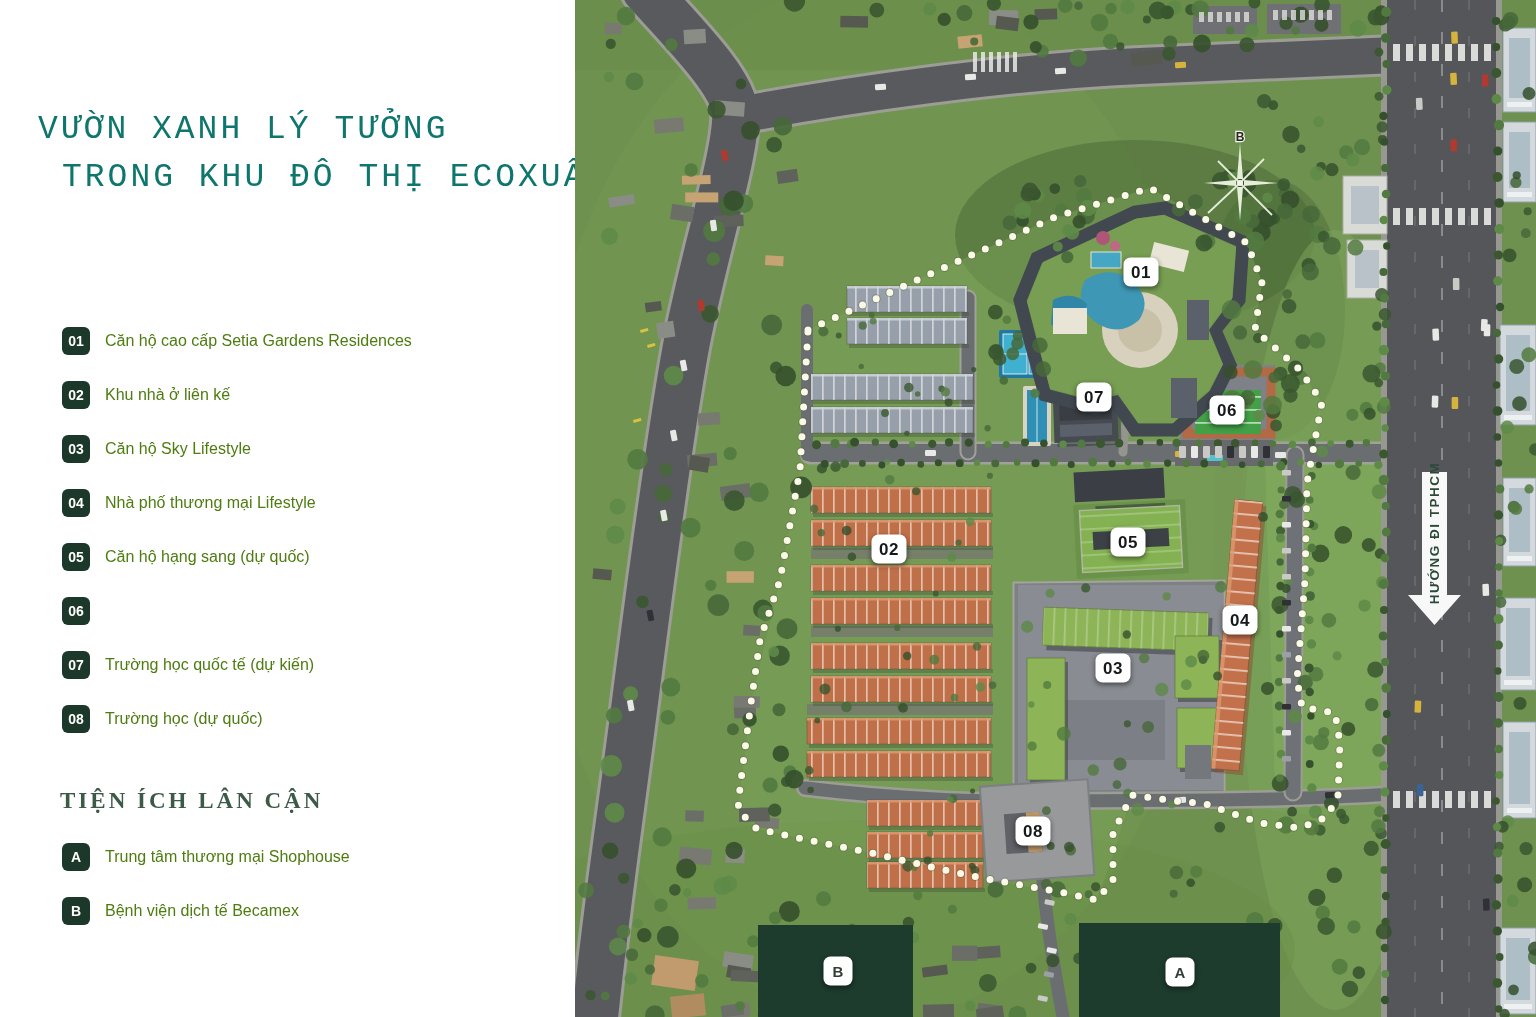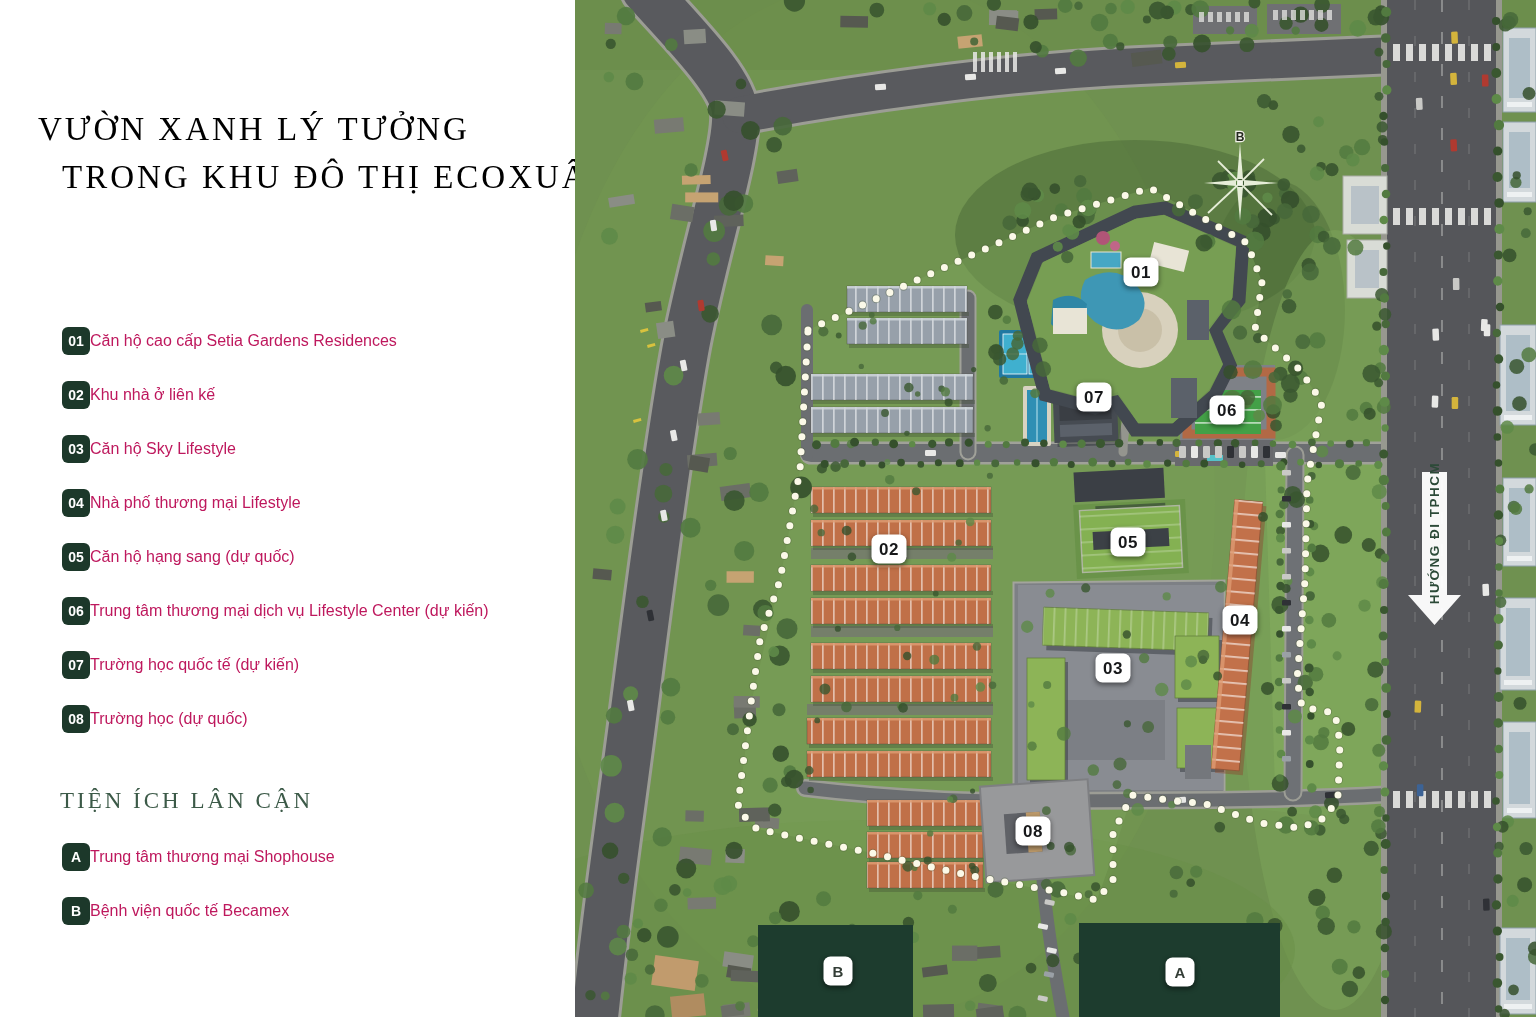--- a/index.html
+++ b/index.html
@@ -1,30 +1,30 @@
 <!DOCTYPE html>
 <html><head>
 <meta charset="utf-8">
 <style>
   html,body{margin:0;padding:0;background:#ffffff;}
   body{width:1536px;height:1017px;overflow:hidden;font-family:"Liberation Sans",sans-serif;}
   #stage{position:relative;width:1536px;height:1017px;background:#ffffff;}
 
   
   #panel{position:absolute;left:0;top:0;width:575px;height:1017px;background:#ffffff;}
-  .title{position:absolute;left:38px;top:106px;font-family:Liberation Serif, serif;
-         color:#000000;font-size:33px;letter-spacing:3px;line-height:1.44;font-weight:400;white-space:nowrap;}
+  .title{position:absolute;left:38px;top:106px;font-family:Liberation Mono, monospace;
+         color:#0f766e;font-size:33px;letter-spacing:3px;line-height:1.44;font-weight:400;white-space:nowrap;}
   .title .line2{display:block;margin-left:24px;}
   .legend{position:absolute;left:62px;top:327px;}
   .legend-row{display:flex;align-items:center;height:28px;margin-bottom:26px;}
   .badge{width:28px;height:28px;border-radius:6px;background:#1c382a;color:#fff;
          font-weight:bold;font-size:14px;display:flex;align-items:center;justify-content:center;flex:0 0 28px;}
-  .legend-label{font-size:16px;color:#be185d;white-space:nowrap;}
+  .legend-label{margin-left:15px;font-size:16px;color:#4d7c0f;white-space:nowrap;}
   .subtitle{position:absolute;left:60px;top:788px;font-family:"Liberation Serif",serif;
-            color:#3c5a48;font-size:23px;letter-spacing:3px;white-space:nowrap;}
+            color:#3c5a48;font-size:23px;letter-spacing:3px;white-space:nowrap;font-weight:bold;}
   .nearby{position:absolute;left:62px;top:843px;}
 
   
   #map{position:absolute;left:575px;top:0;width:961px;height:1017px;background:#6f9150;overflow:hidden;}
   #mapsvg{position:absolute;left:0;top:0;}
   .map-marker{position:absolute;transform:translate(-50%,-50%);background:#ffffff;border-radius:7px;
               box-shadow:0 2px 5px rgba(0,0,0,.45);display:flex;align-items:center;justify-content:center;
               font-weight:bold;color:#17181a;z-index:5;}
   .map-marker.num{width:35px;height:29px;font-size:17px;letter-spacing:.5px;}
   .map-marker.letter{width:29px;height:29px;font-size:15px;color:#333d36;}
@@ -55,40 +55,39 @@
         <div class="legend-row">
           <span class="badge">04</span>
           <span class="legend-label">Nhà phố thương mại Lifestyle</span>
         </div>
         <div class="legend-row">
           <span class="badge">05</span>
           <span class="legend-label">Căn hộ hạng sang (dự quốc)</span>
         </div>
         <div class="legend-row">
           <span class="badge">06</span>
-          <span class="legend-label">Trung tâm thương mại dịch vụ Lifestyle Center (dự kiến)</span>
         </div>
         <div class="legend-row">
           <span class="badge">07</span>
           <span class="legend-label">Trường học quốc tế (dự kiến)</span>
         </div>
         <div class="legend-row">
           <span class="badge">08</span>
           <span class="legend-label">Trường học (dự quốc)</span>
         </div>
       </div>
     <div class="subtitle">TIỆN ÍCH LÂN CẬN</div>
     <div class="nearby" id="nearby-list">
         <div class="legend-row">
           <span class="badge">A</span>
           <span class="legend-label">Trung tâm thương mại Shophouse</span>
         </div>
         <div class="legend-row">
           <span class="badge">B</span>
-          <span class="legend-label">Bệnh viện quốc tế Becamex</span>
+          <span class="legend-label">Bệnh viện dịch tế Becamex</span>
         </div>
       </div>
   </div>
 
   <div id="map">
     <svg id="mapsvg" viewBox="0 0 961 1017" width="961" height="1017">
       <defs>
         <pattern id="vl" width="11" height="12" patternUnits="userSpaceOnUse">
           <rect x="5" width="1.7" height="12" fill="#ffffff" opacity="0.55"></rect>
         </pattern>

